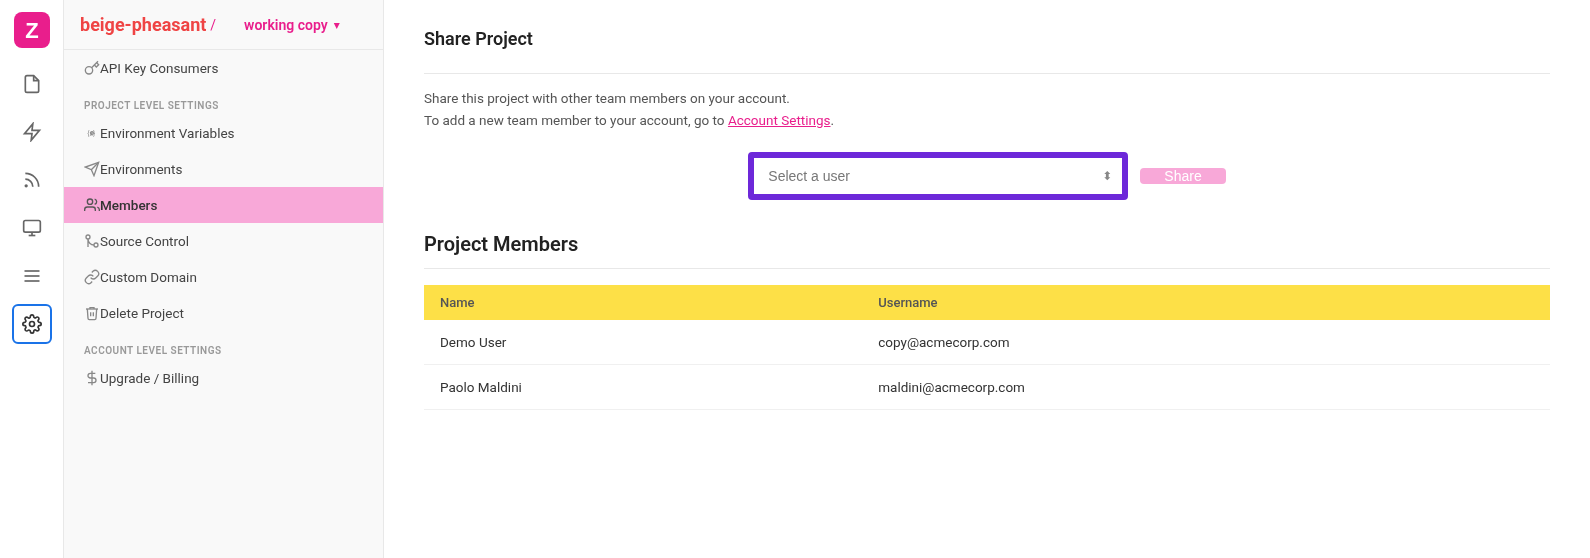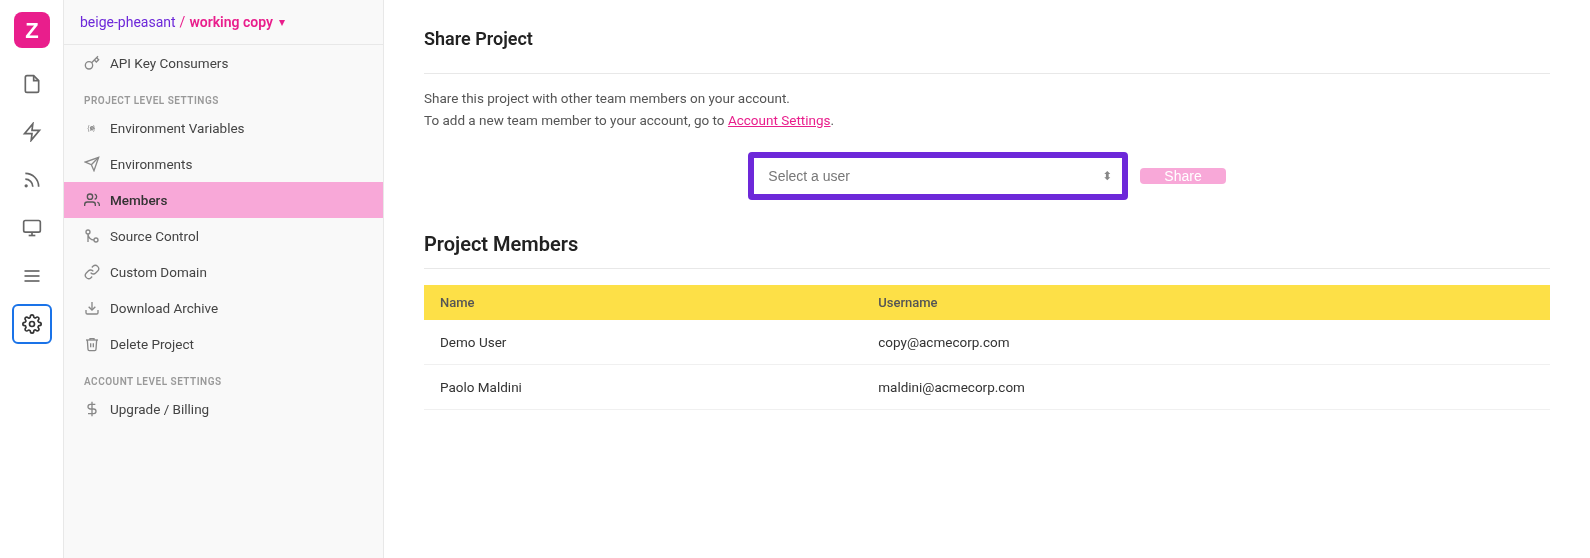--- a/index.html
+++ b/index.html
@@ -60,43 +60,43 @@
       overflow-y: auto;
     }
     .sidebar-header {
       padding: 14px 16px;
       display: flex;
       align-items: center;
       gap: 4px;
       border-bottom: 1px solid #e8e8e8;
     }
     .sidebar-header-title {
-      font-weight: 400;
-      color: #6d28d9;
-      font-size: 14px;
+      font-weight: 700;
+      color: #ef4444;
+      font-size: 18px;
     }
     .sidebar-header-sep {
       color: #e91e8c;
       font-size: 14px;
     }
     .sidebar-header-sub {
       font-weight: 600;
       color: #e91e8c;
       font-size: 14px;
+      margin-left: 24px;
     }
     .sidebar-header-chevron {
       color: #e91e8c;
       font-size: 12px;
       margin-left: 2px;
     }
 
     .sidebar-nav-item {
       display: flex;
       align-items: center;
-      gap: 10px;
       padding: 10px 20px;
       cursor: pointer;
       color: #444;
       font-size: 13.5px;
     }
     .sidebar-nav-item.active {
       background: #f8a8d8;
       color: #333;
       font-weight: 500;
     }
@@ -335,28 +335,20 @@
   </div>
 
   <div class="sidebar-nav-item">
     <svg class="nav-icon" viewBox="0 0 24 24" fill="none" stroke="currentColor" stroke-width="2">
         <path d="M10 13a5 5 0 007.54.54l3-3a5 5 0 00-7.07-7.07l-1.72 1.71"></path>
         <path d="M14 11a5 5 0 00-7.54-.54l-3 3a5 5 0 007.07 7.07l1.71-1.71"></path>
       </svg>
     <span>Custom Domain</span>
   </div>
 
-  <div class="sidebar-nav-item">
-    <svg class="nav-icon" viewBox="0 0 24 24" fill="none" stroke="currentColor" stroke-width="2">
-        <path d="M21 15v4a2 2 0 01-2 2H5a2 2 0 01-2-2v-4"></path>
-        <polyline points="7 10 12 15 17 10"></polyline>
-        <line x1="12" y1="15" x2="12" y2="3"></line>
-      </svg>
-    <span>Download Archive</span>
-  </div>
 
   <div class="sidebar-nav-item">
     <svg class="nav-icon" viewBox="0 0 24 24" fill="none" stroke="currentColor" stroke-width="2">
         <polyline points="3 6 5 6 21 6"></polyline>
         <path d="M19 6l-1 14a2 2 0 01-2 2H8a2 2 0 01-2-2L5 6"></path>
         <path d="M10 11v6"></path>
         <path d="M14 11v6"></path>
         <path d="M9 6V4h6v2"></path>
       </svg>
     <span>Delete Project</span>

